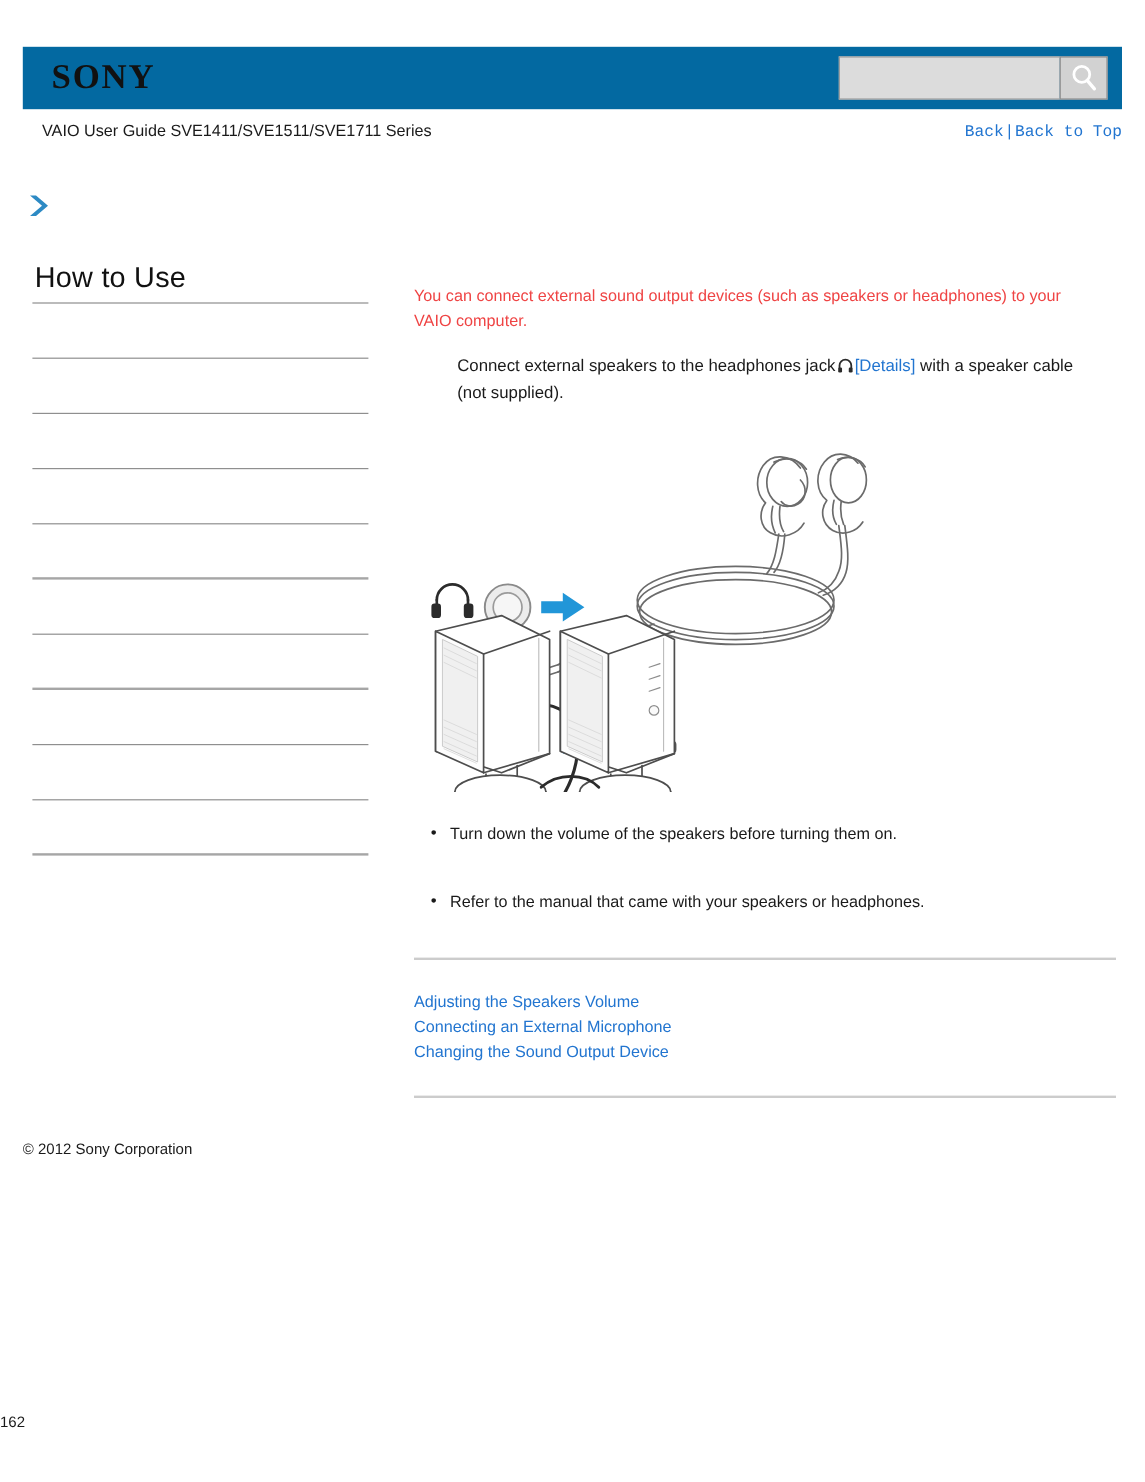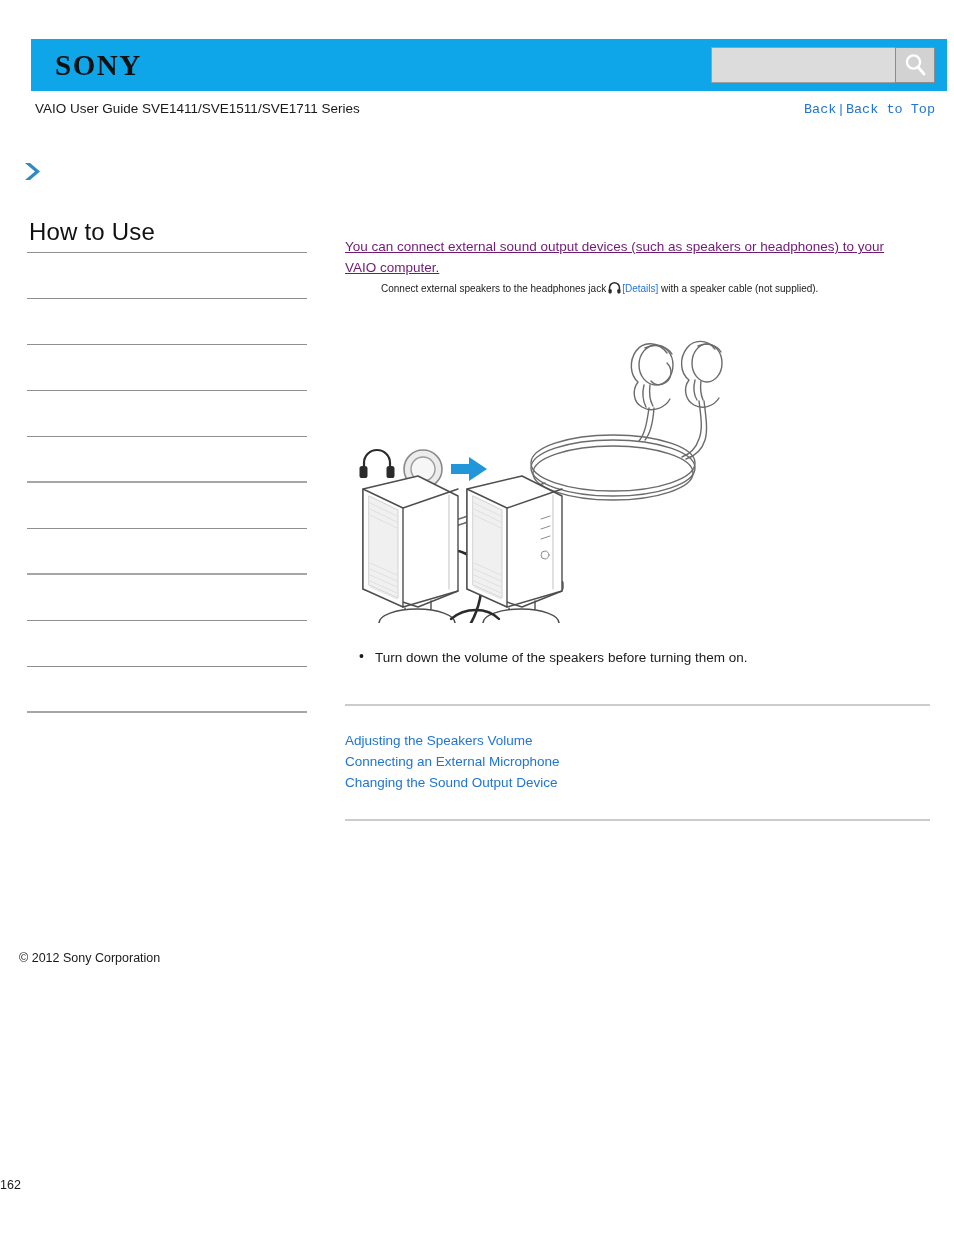--- a/index.html
+++ b/index.html
@@ -17,25 +17,24 @@
     -webkit-font-smoothing: antialiased;
   }
 
   
   .header-bar {
     position: absolute;
     left: 19px;
     top: 39px;
     width: 916px;
     height: 52px;
-    background: #0ea5e9;
+    background: #0369a1;
     box-sizing: border-box;
     display: flex;
     align-items: center;
-    margin-left: 12px;
   }
   .sony-logo {
     position: absolute;
     left: 24px;
     top: 50%;
     transform: translateY(-50%);
     font-family: "Liberation Serif", serif;
     font-weight: bold;
     font-size: 29px;
     letter-spacing: 1.5px;
@@ -167,28 +166,27 @@
   
   .content {
     position: absolute;
     left: 345px;
     top: 236px;
     width: 585px;
   }
   .intro {
     font-size: 13.5px;
     line-height: 21px;
-    color: #701a75;
+    color: #ef4444;
     margin: 0;
     width: 560px;
-    text-decoration: underline;
   }
   .indent-block {
-    margin: 0 0 0 36px;
-    font-size: 10px;
+    margin: 16px 0 0 36px;
+    font-size: 14px;
     line-height: 21px;
     color: #1a1a1a;
     width: 530px;
   }
   .details-link {
     color: #2275d0;
     text-decoration: none;
   }
   .inline-hp {
     display: inline-block;
@@ -505,20 +503,21 @@
           <path d="M138 300 a38 14 0 0 0 76 0" fill="none" stroke="#4d4d4d"></path>
         </g>
 
         <path d="M106 296 c14 -12 36 -12 48 0" stroke="#2b2b2b" stroke-width="2.4"></path>
       </g>
     </svg>
   </div>
 
   <ul class="notes">
     <li>Turn down the volume of the speakers before turning them on.</li>
+    <li>Refer to the manual that came with your speakers or headphones.</li>
   </ul>
 
   <hr class="hr-light">
 
   <div class="related">
     <a href="#">Adjusting the Speakers Volume</a>
     <a href="#">Connecting an External Microphone</a>
     <a href="#">Changing the Sound Output Device</a>
   </div>
 

